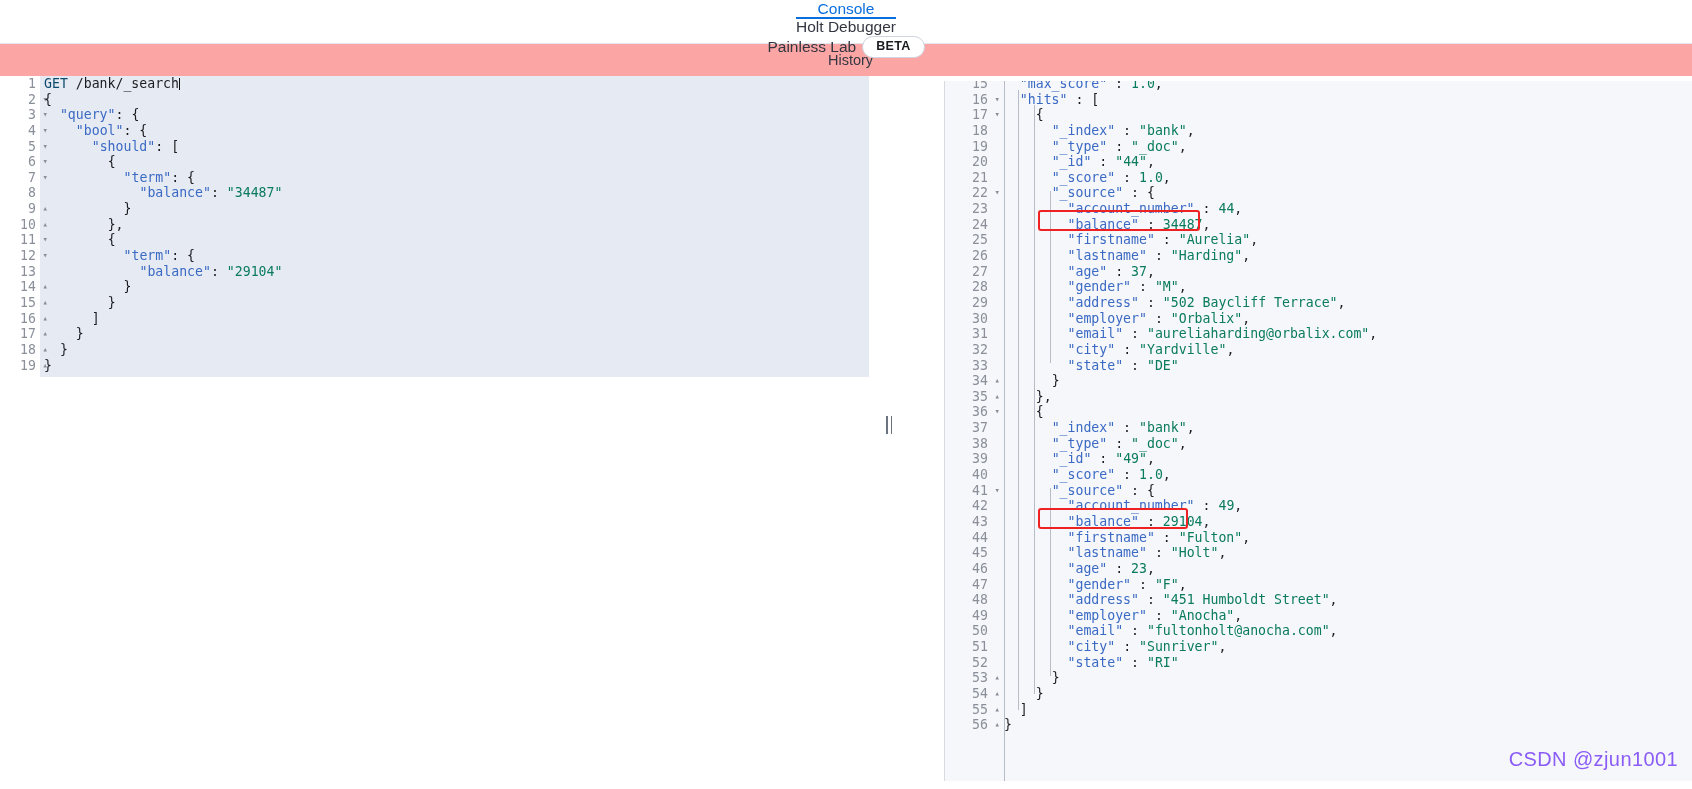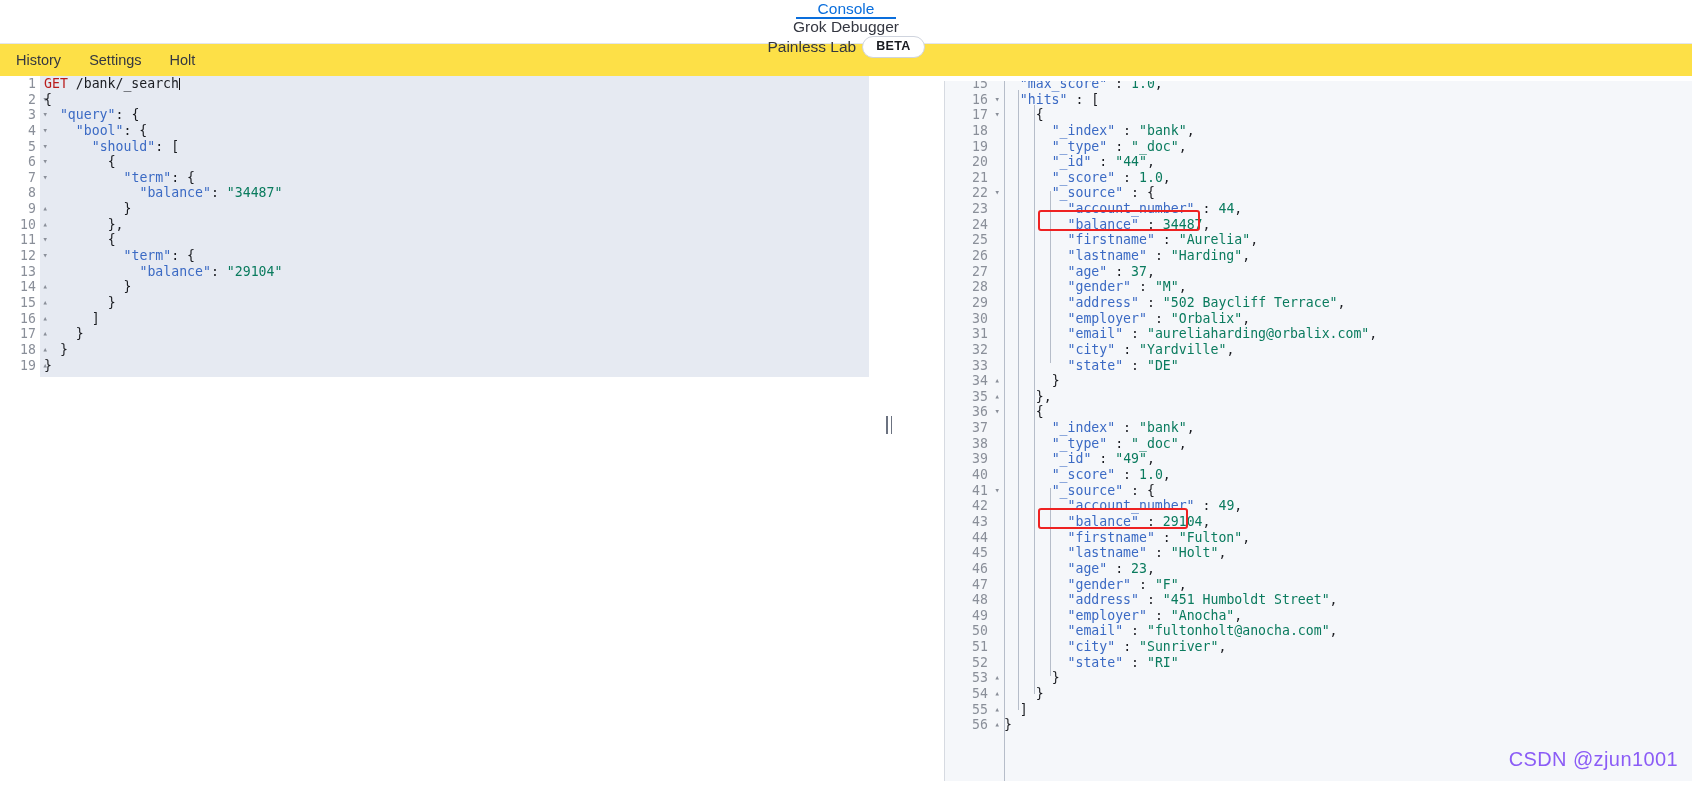--- a/index.html
+++ b/index.html
@@ -51,22 +51,23 @@
     letter-spacing: .3px;
     line-height: 1;
     background: #fff;
   }
 
   
   .menubar {
     height: 32px;
     display: flex;
     align-items: center;
-    padding-left: 2px;
-    background: #fde047;
+    padding-left: 9px;
+    background: #fca5a5;
+    flex-direction: column;
   }
   .menu-item {
     font-size: 14.5px;
     color: #343741;
     padding: 0 14px;
     cursor: pointer;
     line-height: 32px;
   }
 
   
@@ -140,21 +141,21 @@
   .resp-inner { position: absolute; inset: 0; }
 
   
   .guide {
     position: absolute;
     width: 1px;
     background: #b6bdc9;
   }
 
   
-  .k-method { color: #b91c1c; }
+  .k-method { color: #0c4a6e; }
   .k-url    { color: #1a1c21; }
   .k-key    { color: #3b6ac4; }
   .k-str    { color: #0a7b5e; }
   .k-num    { color: #0a7b5e; }
   .k-punc   { color: #1a1c21; }
 
   
   .hlbox {
     position: absolute;
     border: 2.5px solid #ee2222;
@@ -200,21 +201,21 @@
   }
 </style>
 </head>
 <body>
 
 <div class="tabbar">
   <div class="tab active">
     <span>Console</span>
   </div>
   <div class="tab">
-    <span>Grok Debugger</span>
+    <span>Holt Debugger</span>
   </div>
   <div class="tab">
     <span>Painless Lab</span>
     <span class="beta-badge">BETA</span>
   </div>
 </div>
 
 <div class="menubar">
   <div class="menu-item">History</div>
   <div class="menu-item">Settings</div>

